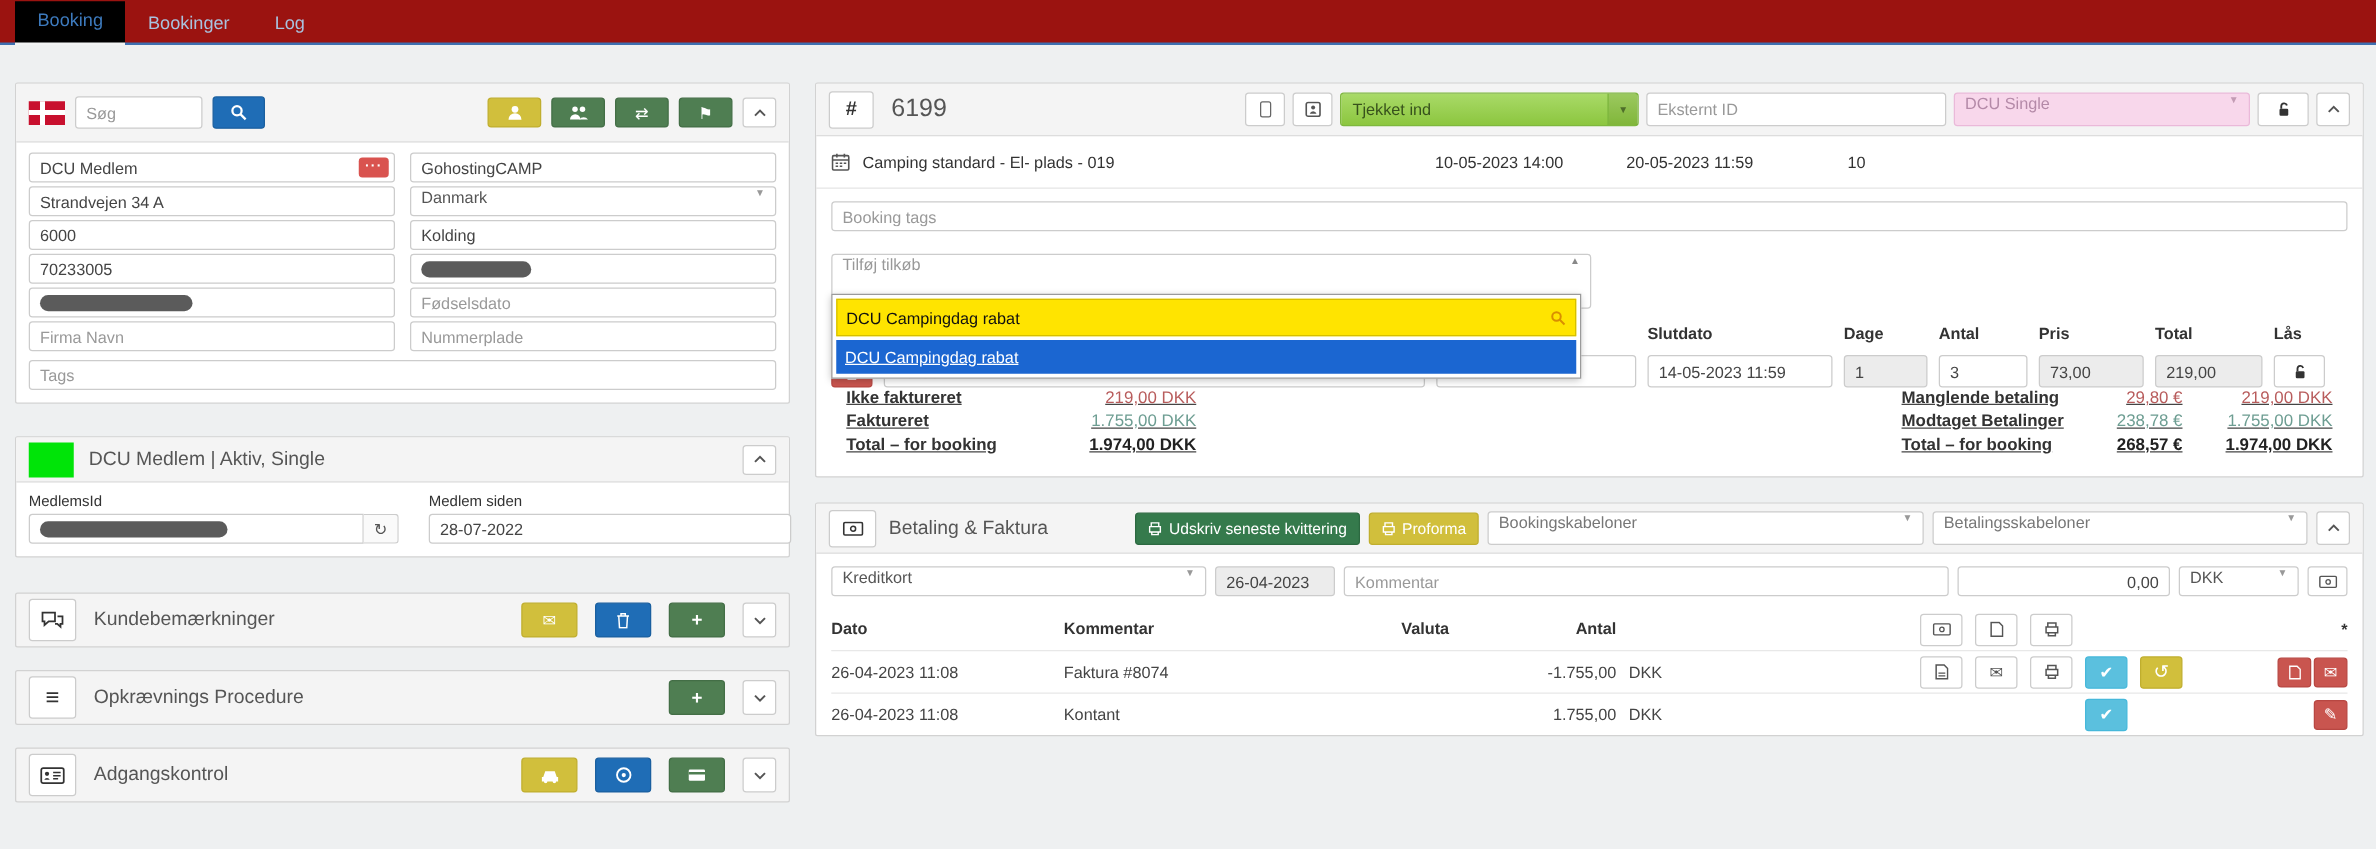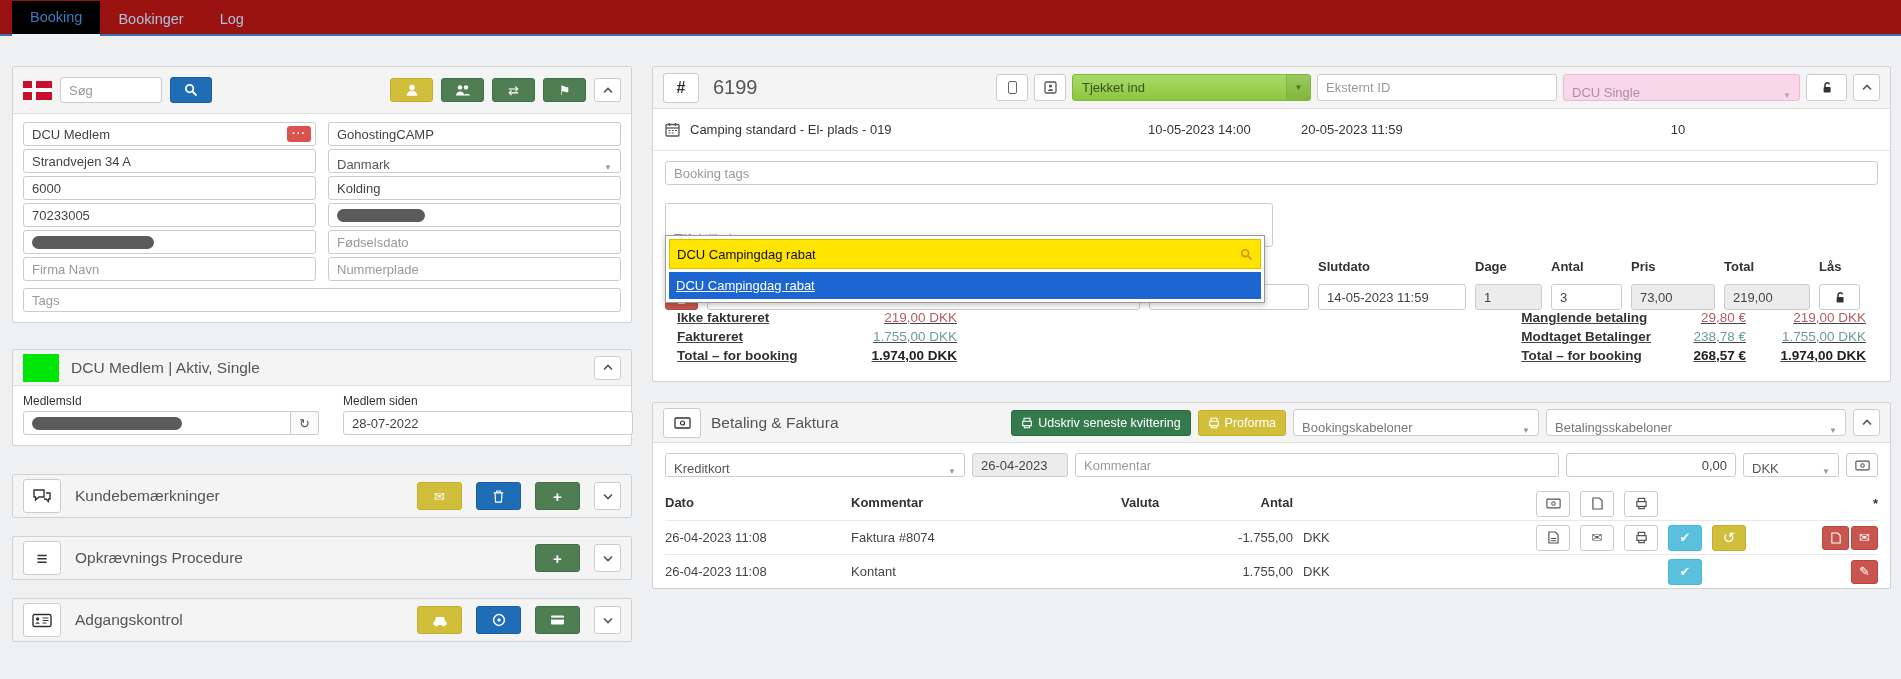--- a/index.html
+++ b/index.html
@@ -36,21 +36,21 @@
   .gi { font-size:13px; line-height:1; }
 
   
   .inp { height:24px; border:1px solid #ccc; border-radius:3px; background:#fff;
     padding:0 8px; font-family:inherit; font-size:13px; color:#444; width:100%; }
   .inp::placeholder { color:#999; opacity:1; }
   .inp.gray, .divinp.gray { background:#ececec; }
   .divinp { height:24px; border:1px solid #ccc; border-radius:3px; background:#fff;
     padding:0 8px; display:flex; align-items:center; }
   .sel { height:24px; border:1px solid #ccc; border-radius:3px; background:#fff;
-    padding:0 8px; display:flex; align-items:flex-end; justify-content:space-between; cursor:pointer; color:#555; }
+    padding:0 8px; display:flex; align-items:flex-start; justify-content:space-between; cursor:pointer; color:#555; }
   .sel .caret { font-size:8px; color:#999; }
   .redact { display:inline-block; height:13px; background:#5b5b5b; border-radius:7px; }
 
   
   .cust-head { height:47px; gap:8px; }
   .flag { width:29px; height:19px; flex:none; position:relative;
     background: linear-gradient(#fff,#fff) 9px 0/4px 100% no-repeat,
                 linear-gradient(#fff,#fff) 0 7.5px/100% 4px no-repeat, #c8102e; }
   .soeg { width:102px; flex:none; height:26px; }
   .btn-search { width:42px; height:26px; }
@@ -94,21 +94,21 @@
     justify-content:space-between; padding-left:9px; }
   .status-sel .cap { width:24px; height:100%; background:rgba(0,0,0,.08); border-left:1px solid #7eb73e;
     display:flex; align-items:center; justify-content:center; font-size:8px; color:#4e6e2a; }
   .ext-inp { width:240px; height:27px; }
   .type-sel { width:237px; height:27px; background:#f8d7eb; border-color:#eab9d9; color:#b48aa8; }
   .type-sel .caret { color:#c39cb4; }
   .lock-btn { width:41px; height:27px; }
   .pitch-row { height:42px; display:flex; align-items:center; border-bottom:1px solid #e5e5e5;
     padding:0 12px; color:#333; }
   .pitch-name { flex:1; display:flex; align-items:center; gap:10px; }
-  .pitch-col { width:153px; } .pitch-col2 { width:177px; } .pitch-col3 { width:400px;text-align:center; }
+  .pitch-col { width:153px; } .pitch-col2 { width:177px; } .pitch-col3 { width:400px; }
   .tags-wrap { padding:10px 12px; }
   .items { position:relative; padding:8px 12px 0; }
   .addon-sel { width:608px; height:44px; color:#999; }
   .addon-sel .caret { color:#888; }
   .igrid { display:grid; grid-template-columns:33px 433px 160px 148px 67px 71px 84px 86px 41px; column-gap:9px; align-items:center; }
   .ihead { margin-top:12px; font-weight:bold; color:#333; font-size:13px; }
   .irow { margin-top:10px; }
   .irow .inp { height:26px; }
   .trash-btn { width:33px; height:26px; }
   .lock-cell { width:41px; height:26px; }
@@ -122,21 +122,21 @@
   .t-left { display:grid; grid-template-columns:170px 110px; row-gap:4px; }
   .t-right { margin-left:auto; display:grid; grid-template-columns:auto 95px 120px; row-gap:4px; }
   .t-lbl { font-weight:bold; color:#333; font-size:13.5px; }
   .t-val { text-align:right; font-size:13.5px; }
   .red-amt { color:#b85c5c; } .grn-amt { color:#6d9d92; } .blk-amt { color:#222; font-weight:bold; }
 
   
   .pay-head { height:40px; gap:10px; }
   .pay-right { margin-left:auto; display:flex; align-items:center; gap:7px; }
   .pay-btn { height:26px; padding:0 9px; }
-  .tpl-sel { width:246px; height:27px; color:#777; }
+  .tpl-sel { width:349px; height:27px; color:#777; }
   .tpl-sel2 { width:300px; }
   .pay-form { display:flex; gap:7px; padding:10px 12px; }
   .pf-method { width:300px; flex:none; }
   .pf-date { width:96px; flex:none; }
   .pf-comment { flex:1; }
   .pf-amount { width:170px; flex:none; text-align:right; }
   .pf-cur { width:96px; flex:none; }
   .pf-cash { width:32px; height:24px; flex:none; }
   .pay-table { padding:0 12px; }
   .pgrid { display:grid; grid-template-columns:186px 270px 60px 112px 48px 195px 214px 1fr 68px; align-items:center; }

